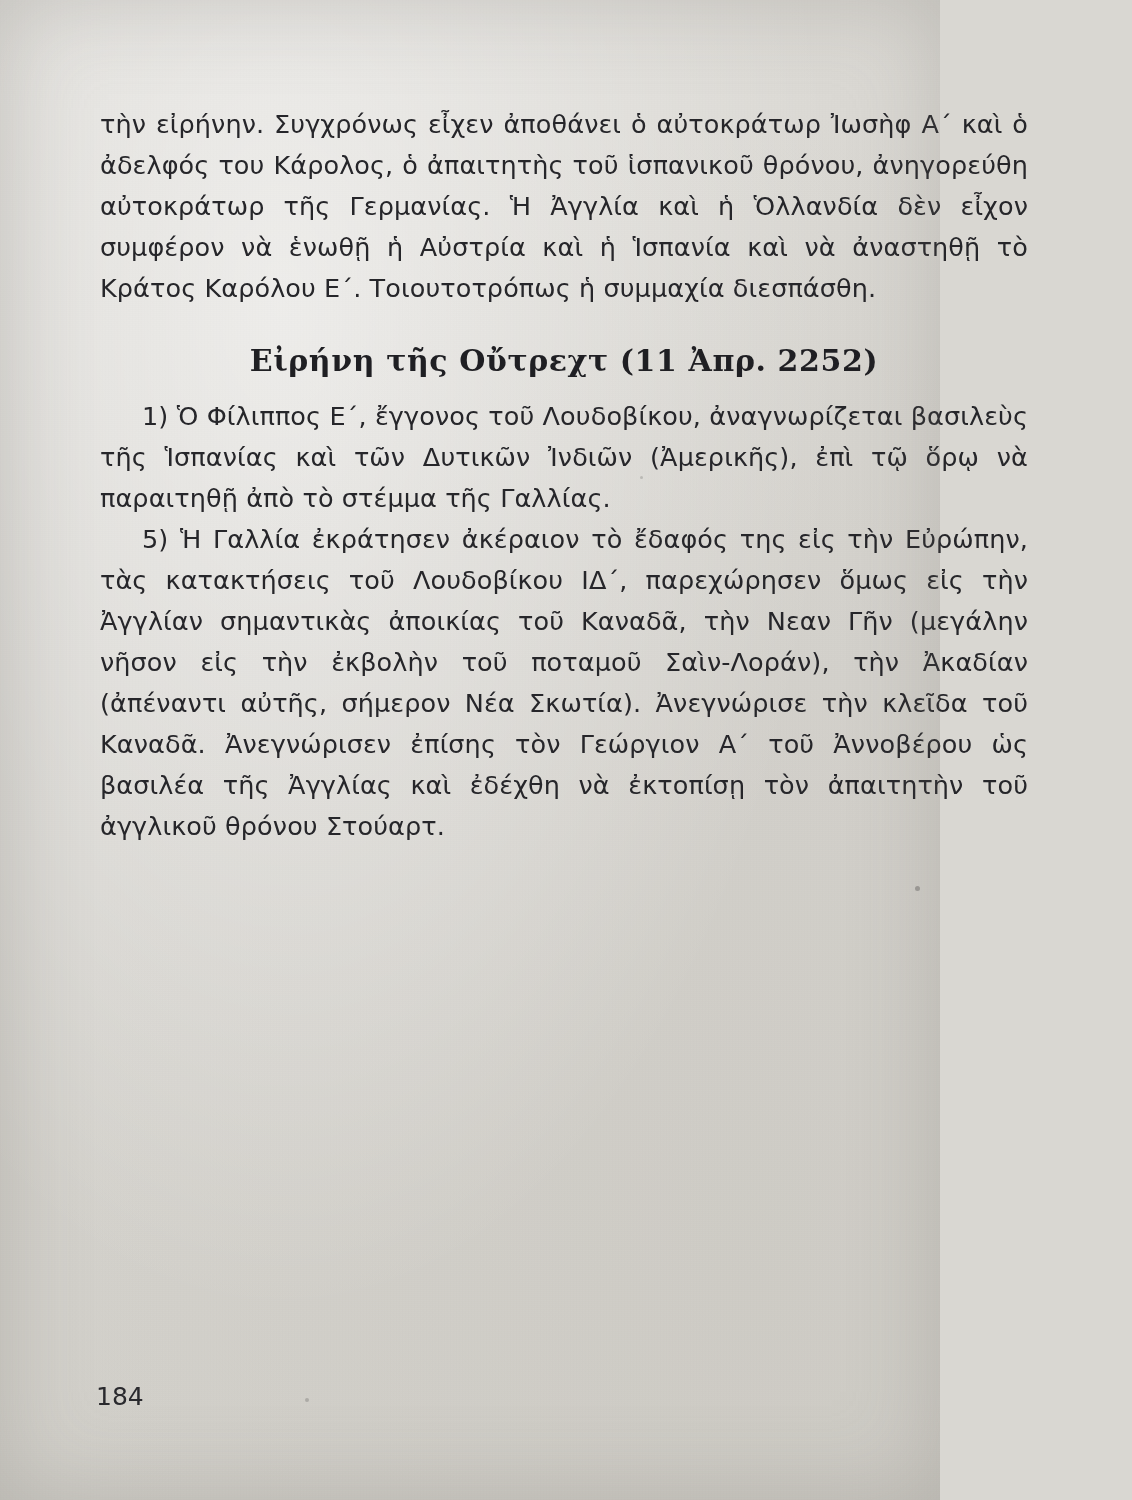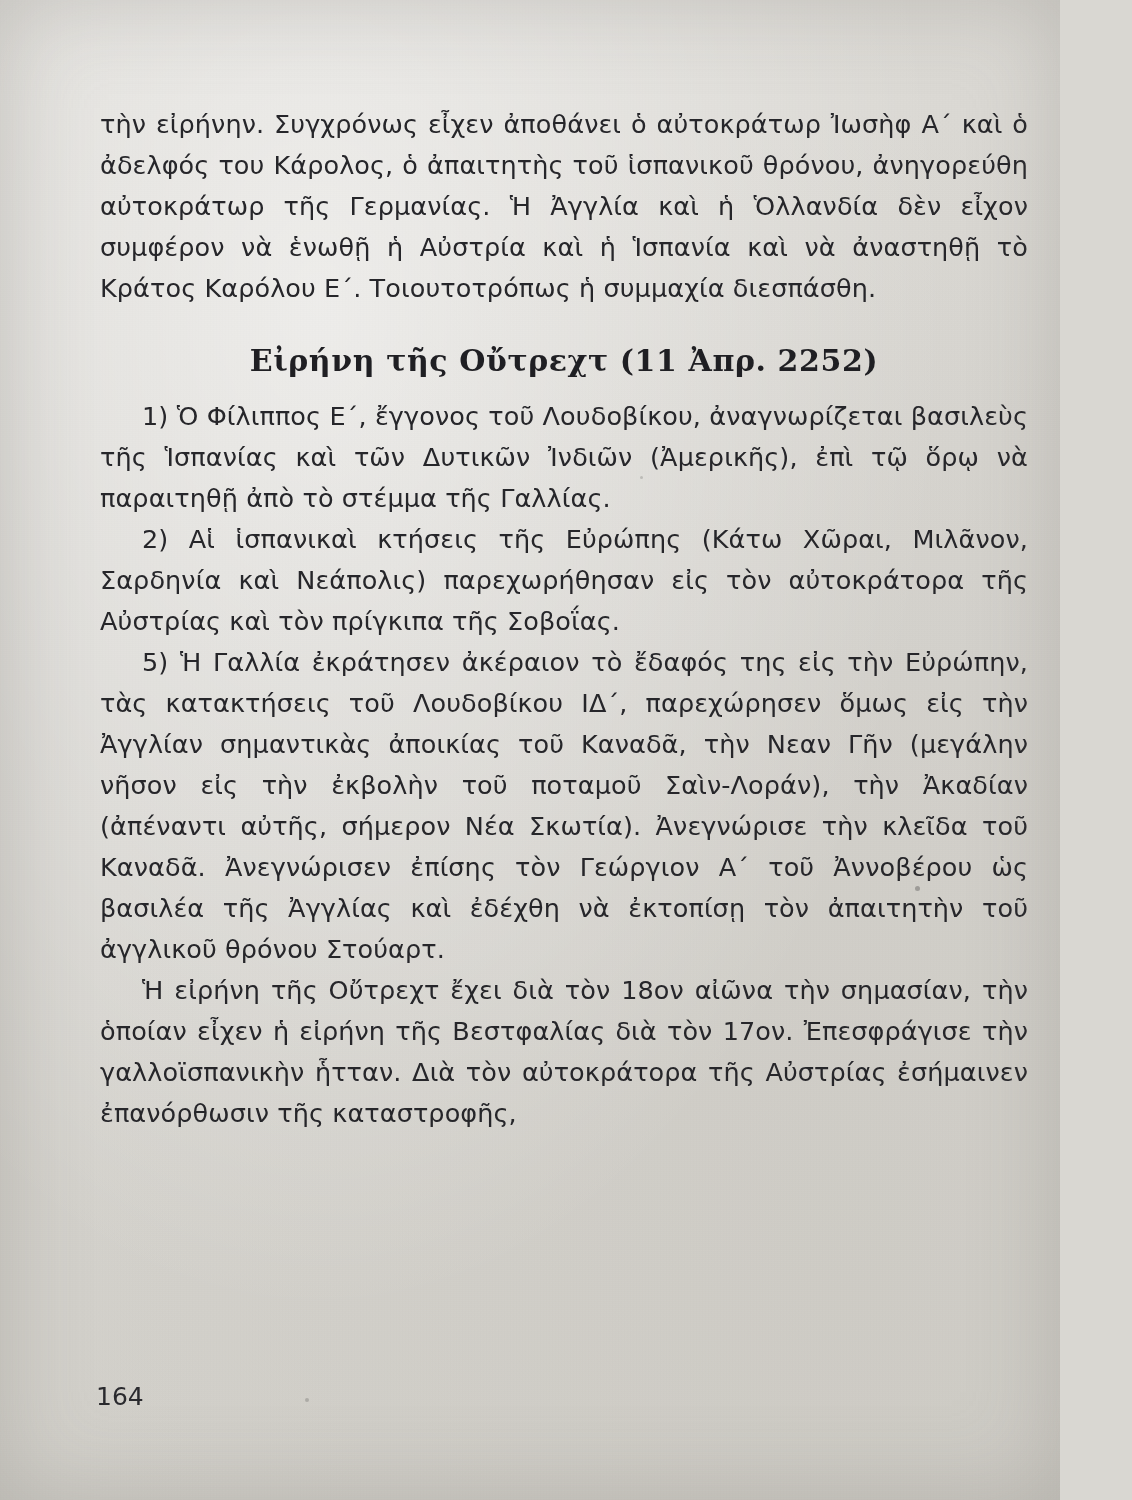--- a/index.html
+++ b/index.html
@@ -8,21 +8,21 @@
   }
   body {
     width: 1132px;
     height: 1500px;
     background: #d9d7d2;
     font-family: "DejaVu Sans", sans-serif;
     overflow: hidden;
   }
   .page {
     position: relative;
-    width: 1060px;
+    width: 940px;
     height: 1500px;
     background:
       radial-gradient(ellipse at 30% 20%, rgba(255,255,255,0.55), rgba(255,255,255,0) 60%),
       radial-gradient(ellipse at 80% 85%, rgba(200,197,190,0.45), rgba(255,255,255,0) 65%),
       linear-gradient(180deg, #dcdad5 0%, #d6d4cf 45%, #d2d0ca 100%);
   }
   .grain {
     position: absolute;
     inset: 0;
     pointer-events: none;
@@ -95,25 +95,23 @@
   <div class="grain"></div>
 
   <div class="content">
 
     <p class="para-intro">τὴν εἰρήνην. Συγχρόνως εἶχεν ἀποθάνει ὁ αὐτοκράτωρ Ἰωσὴφ Α΄ καὶ ὁ ἀδελφός του Κάρολος, ὁ ἀπαιτητὴς τοῦ ἱσπανικοῦ θρόνου, ἀνηγορεύθη αὐτοκράτωρ τῆς Γερμανίας. Ἡ Ἀγγλία καὶ ἡ Ὁλλανδία δὲν εἶχον συμφέρον νὰ ἑνωθῇ ἡ Αὐστρία καὶ ἡ Ἱσπανία καὶ νὰ ἀναστηθῇ τὸ Κράτος Καρόλου Ε΄. Τοιουτοτρόπως ἡ συμμαχία διεσπάσθη.</p>
 
     <h2 class="section-title">Εἰρήνη τῆς Οὔτρεχτ (11 Ἀπρ. 2252)</h2>
 
     <div class="body-block">
       <p class="indent">1) Ὁ Φίλιππος Ε΄, ἔγγονος τοῦ Λουδοβίκου, ἀναγνωρίζεται βασιλεὺς τῆς Ἱσπανίας καὶ τῶν Δυτικῶν Ἰνδιῶν (Ἀμερικῆς), ἐπὶ τῷ ὅρῳ νὰ παραιτηθῇ ἀπὸ τὸ στέμμα τῆς Γαλλίας.</p>
-      <p class="indent">2) Αἱ ἱσπανικαὶ κτήσεις τῆς Εὐρώπης (Κάτω Χῶραι, Μιλᾶνον, Σαρδηνία καὶ Νεάπολις) παρεχωρήθησαν εἰς τὸν αὐτοκράτορα τῆς Αὐστρίας καὶ τὸν πρίγκιπα τῆς Σοβοΐας.</p>
       <p class="indent">5) Ἡ Γαλλία ἐκράτησεν ἀκέραιον τὸ ἔδαφός της εἰς τὴν Εὐρώπην, τὰς κατακτήσεις τοῦ Λουδοβίκου ΙΔ΄, παρεχώρησεν ὅμως εἰς τὴν Ἀγγλίαν σημαντικὰς ἀποικίας τοῦ Καναδᾶ, τὴν Νεαν Γῆν (μεγάλην νῆσον εἰς τὴν ἐκβολὴν τοῦ ποταμοῦ Σαὶν-Λοράν), τὴν Ἀκαδίαν (ἀπέναντι αὐτῆς, σήμερον Νέα Σκωτία). Ἀνεγνώρισε τὴν κλεῖδα τοῦ Καναδᾶ. Ἀνεγνώρισεν ἐπίσης τὸν Γεώργιον Α΄ τοῦ Ἀννοβέρου ὡς βασιλέα τῆς Ἀγγλίας καὶ ἐδέχθη νὰ ἐκτοπίσῃ τὸν ἀπαιτητὴν τοῦ ἀγγλικοῦ θρόνου Στούαρτ.</p>
-      <p class="indent">Ἡ εἰρήνη τῆς Οὔτρεχτ ἔχει διὰ τὸν 18ον αἰῶνα τὴν σημασίαν, τὴν ὁποίαν εἶχεν ἡ εἰρήνη τῆς Βεστφαλίας διὰ τὸν 17ον. Ἐπεσφράγισε τὴν γαλλοϊσπανικὴν ἧτταν. Διὰ τὸν αὐτοκράτορα τῆς Αὐστρίας ἐσήμαινεν ἐπανόρθωσιν τῆς καταστροφῆς,</p>
     </div>
   </div>
 
-  <div class="page-number">164</div>
+  <div class="page-number">184</div>
 
   <div class="speck s1"></div>
   <div class="speck s2"></div>
   <div class="speck s3"></div>
   <div class="edge-shadow"></div>
 </div>
 
 </body></html>

